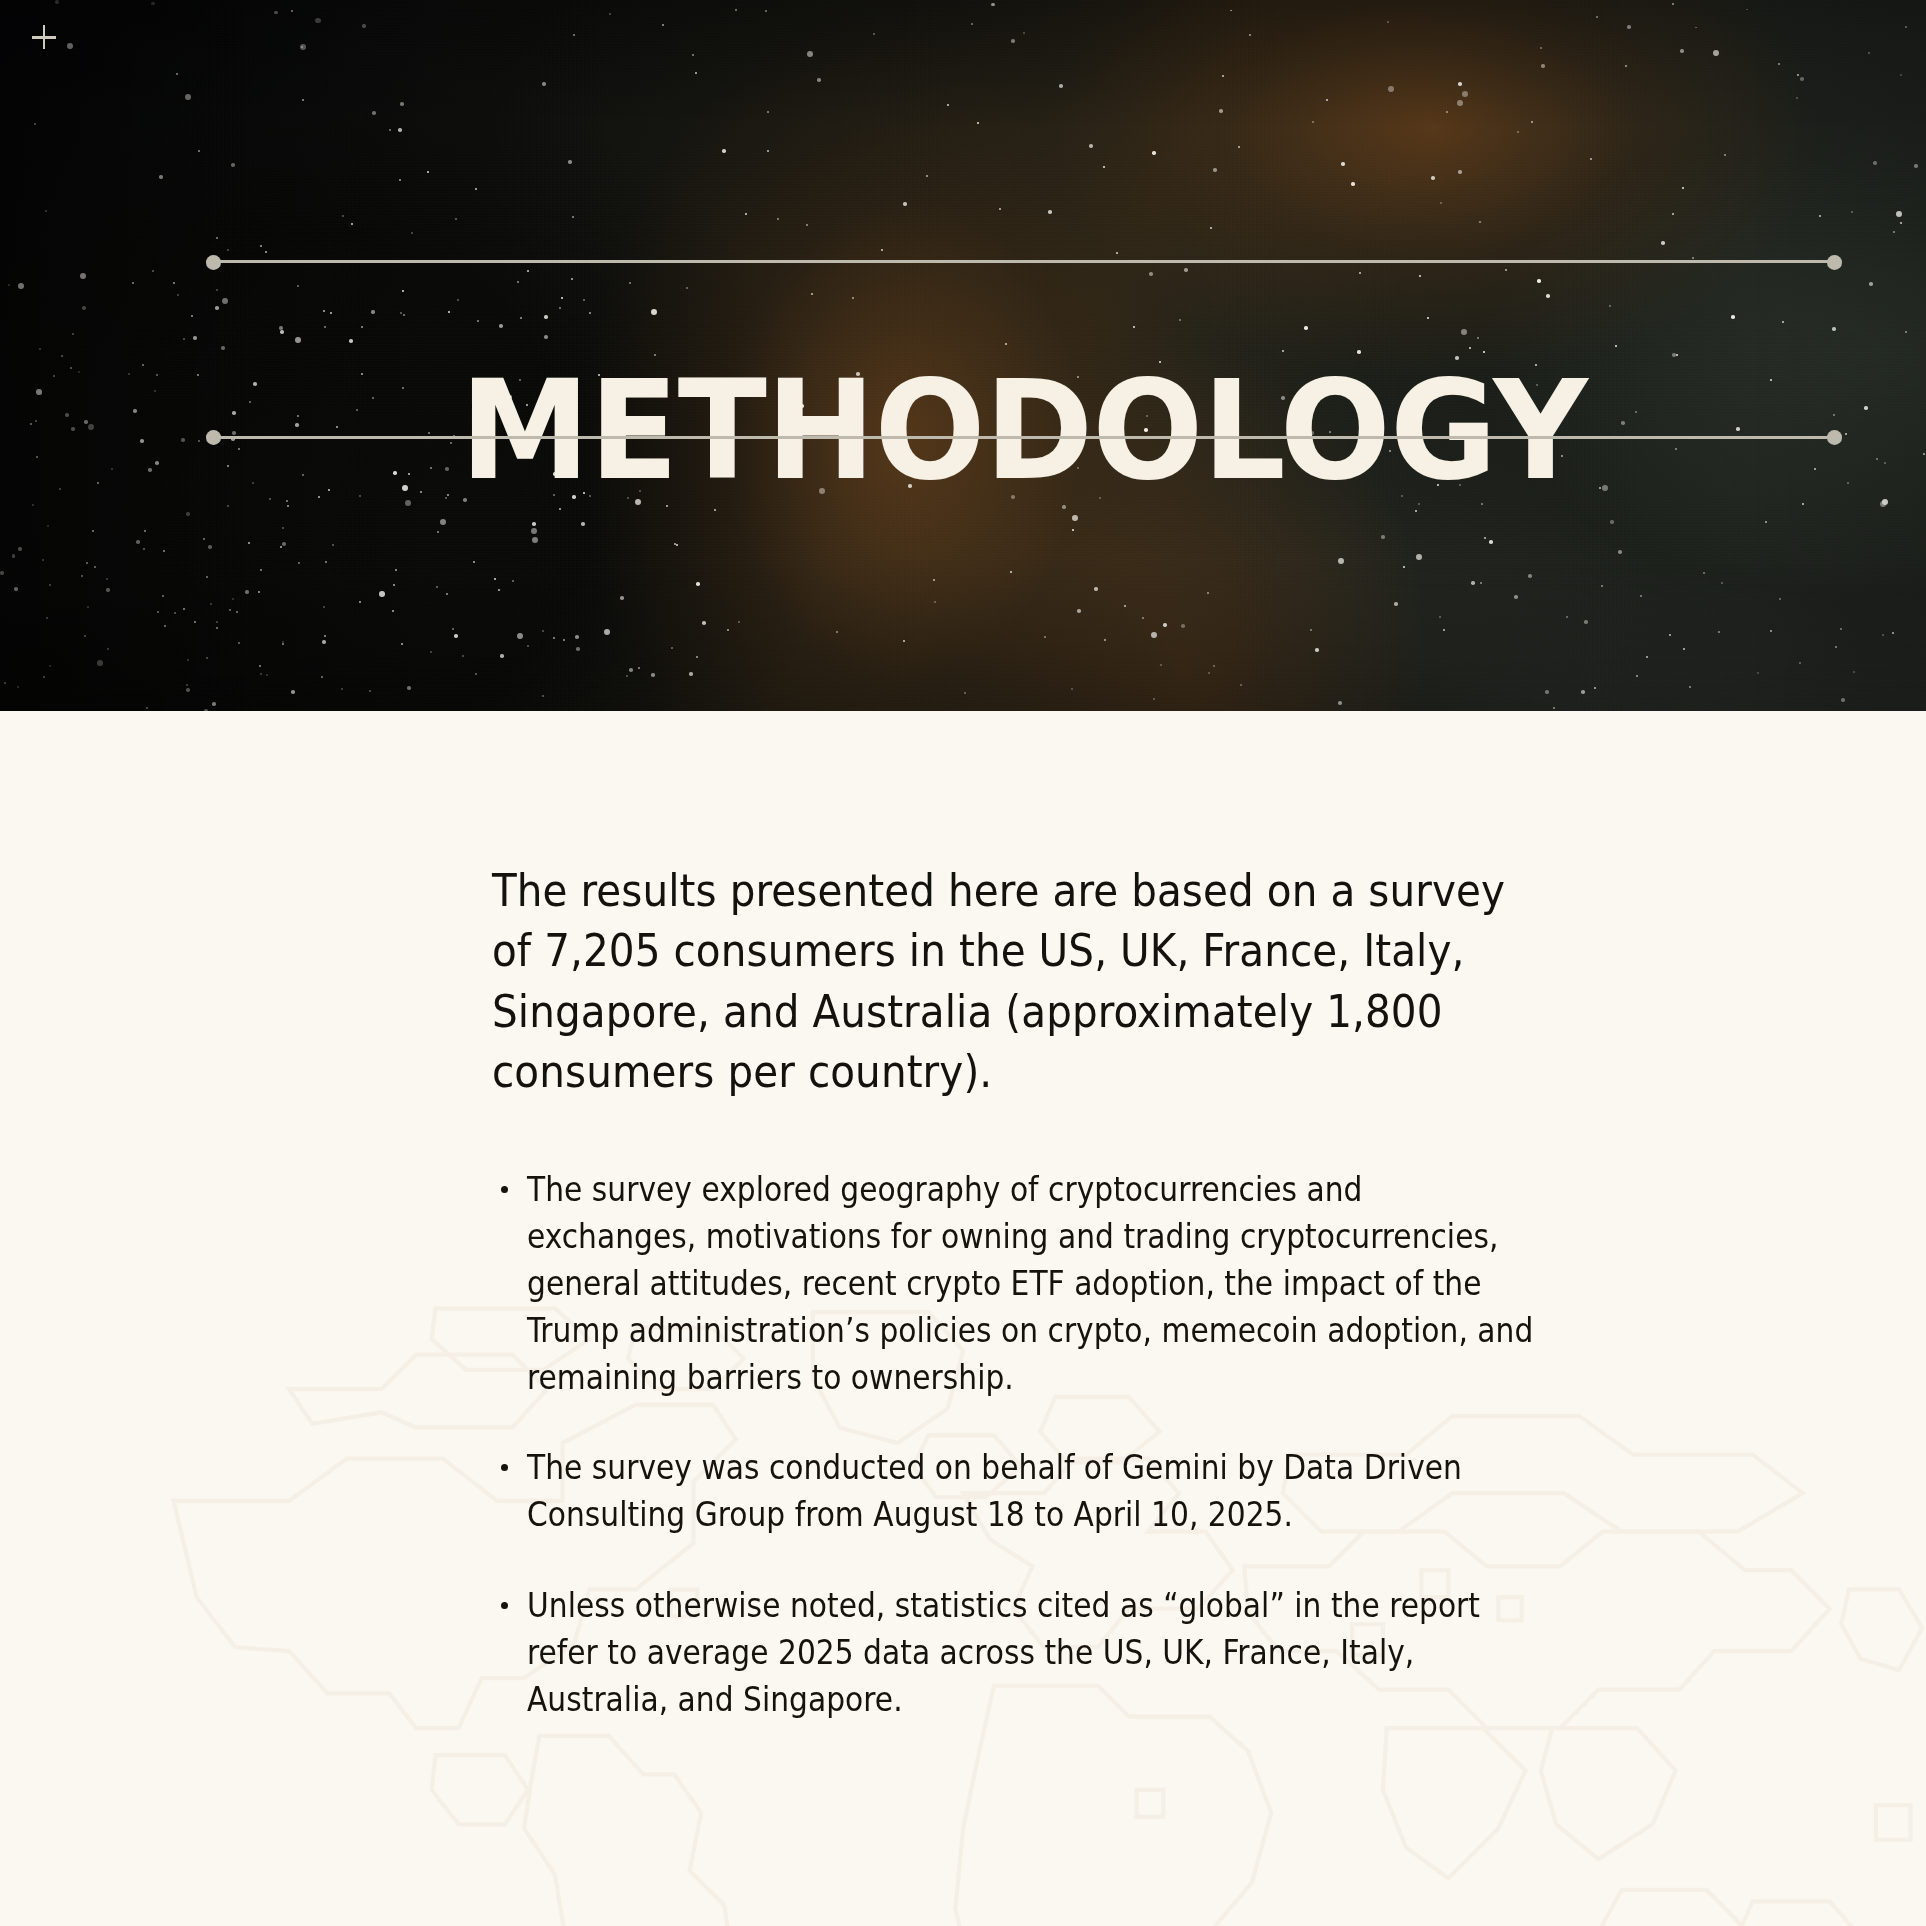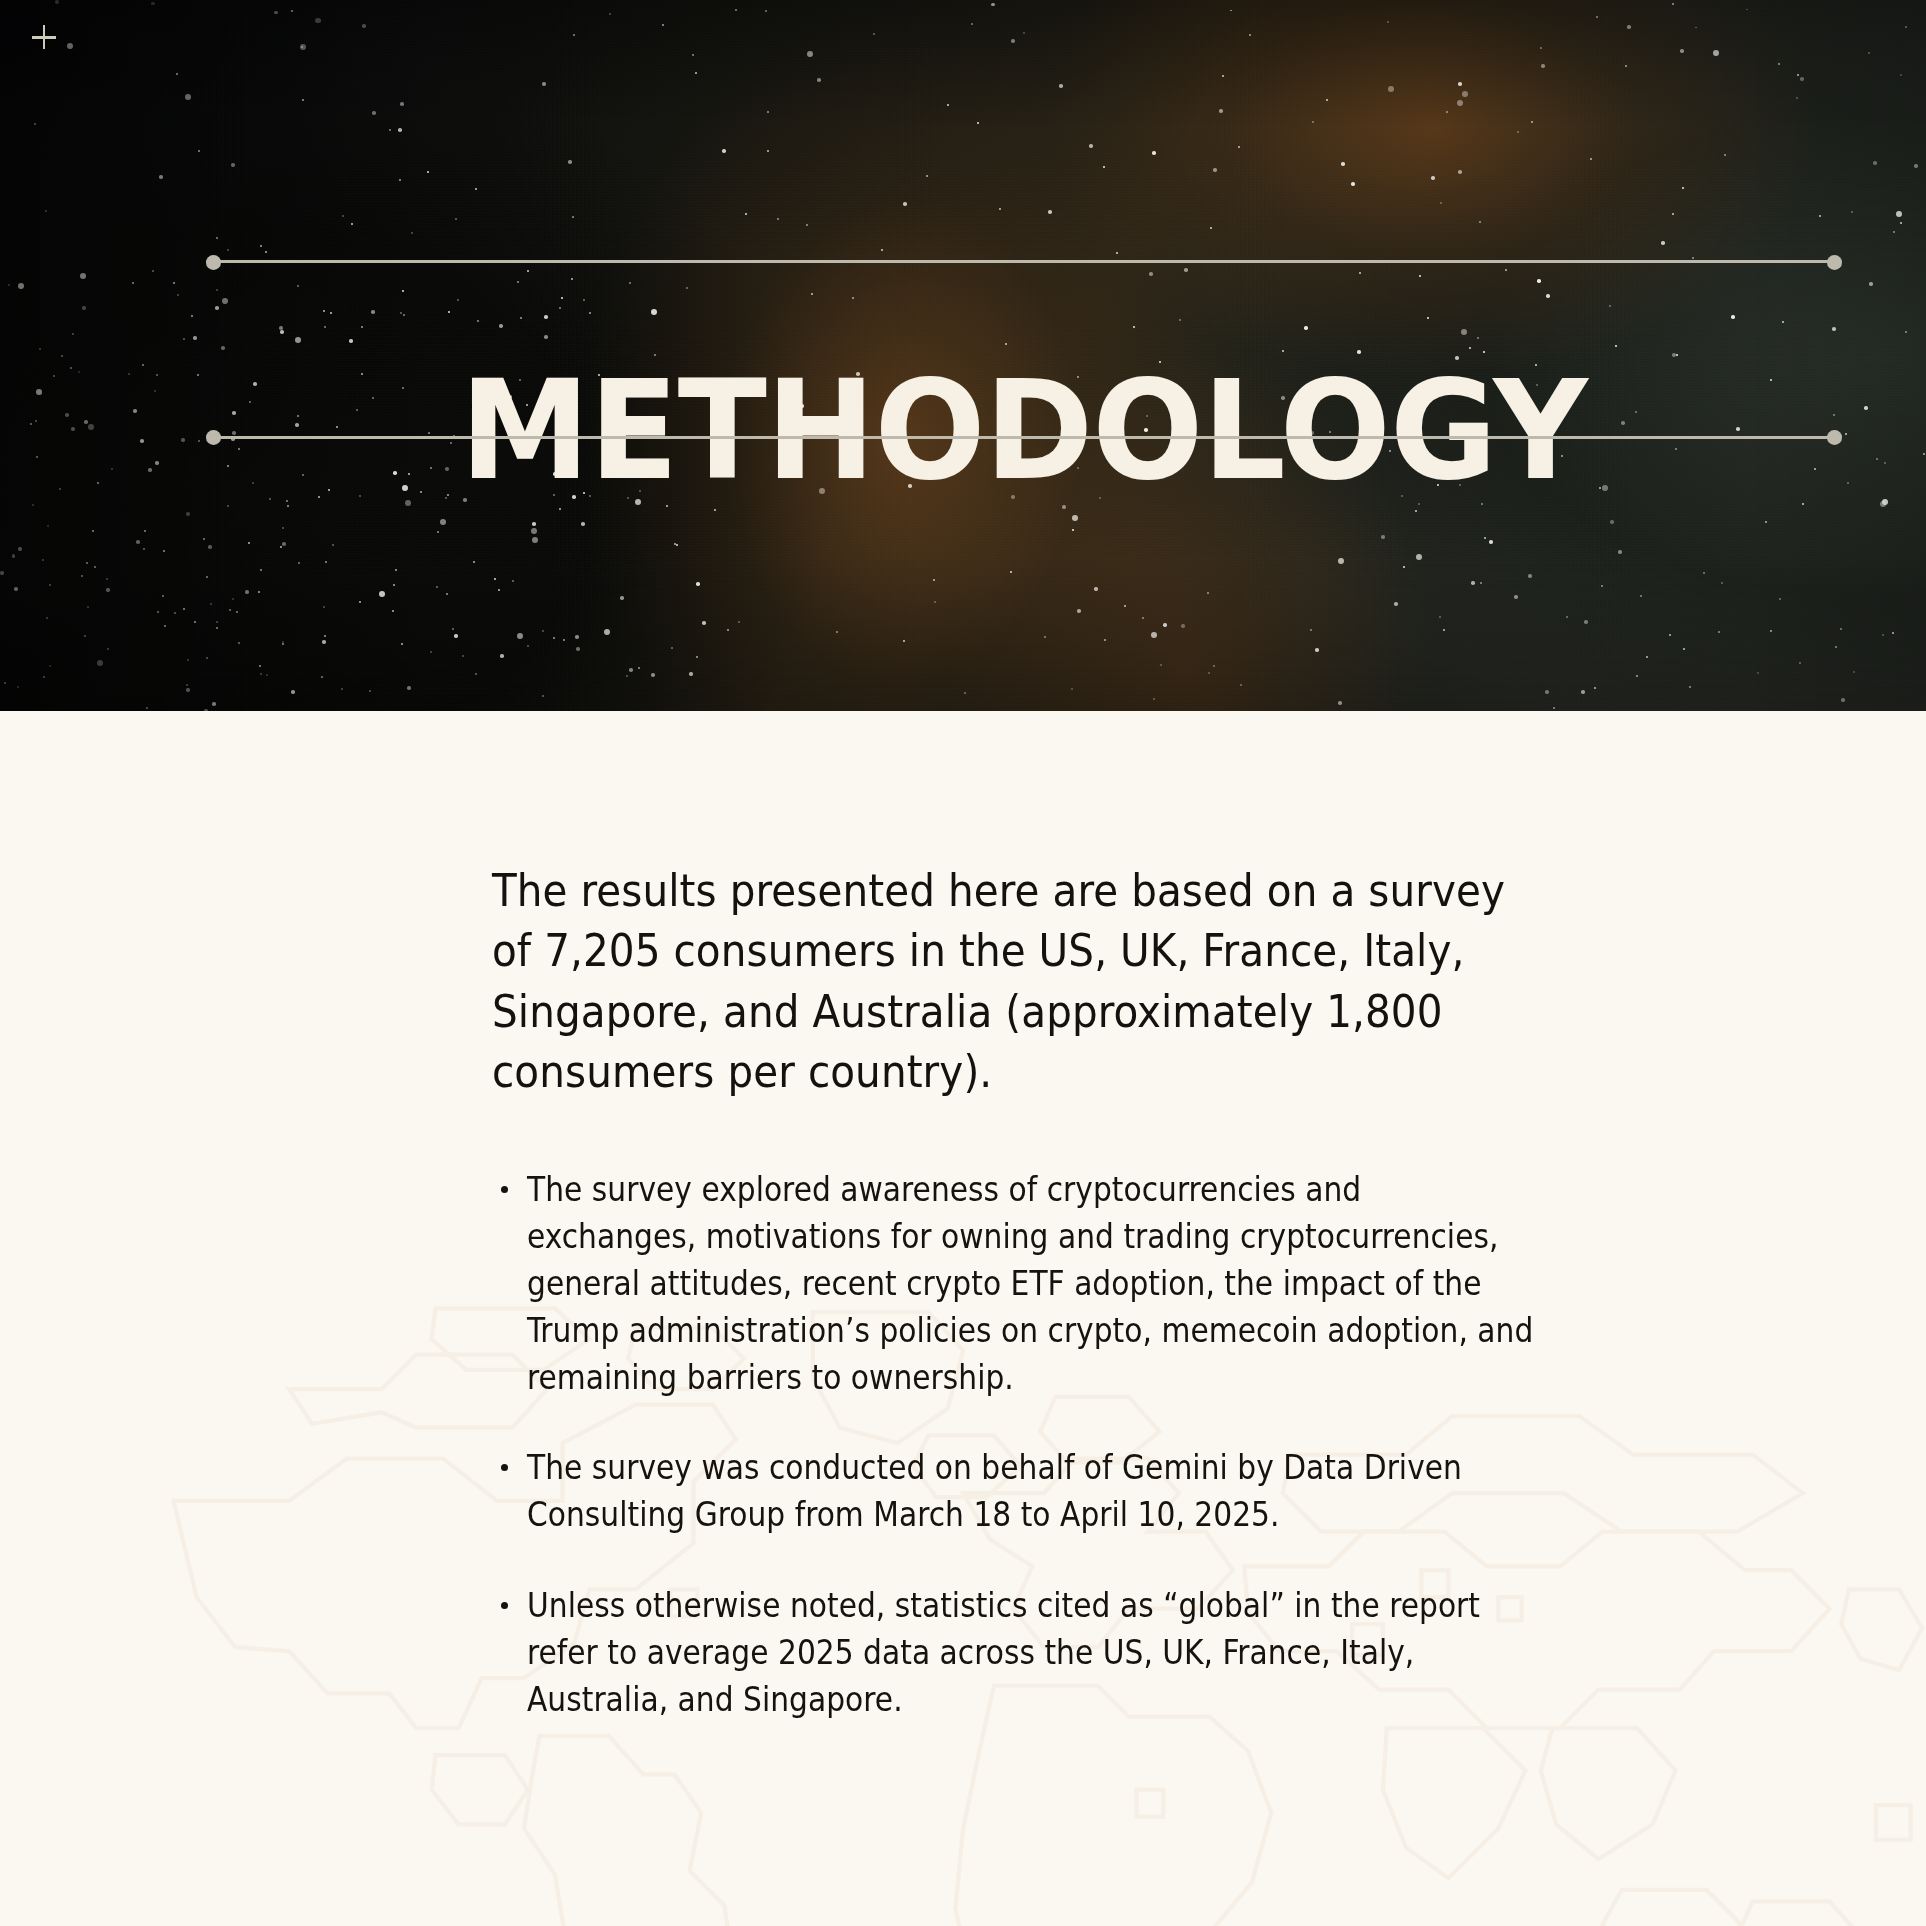--- a/index.html
+++ b/index.html
@@ -781,21 +781,21 @@
         <rect x="596" y="440" width="12" height="12"></rect>
         <rect x="634" y="470" width="12" height="12"></rect>
         <rect x="944" y="308" width="18" height="18"></rect>
         <rect x="318" y="196" width="14" height="14"></rect>
       </g>
     </svg>
 
     <div class="content">
       <p class="intro">The results presented here are based on a survey of 7,205 consumers in the US, UK, France, Italy, Singapore, and Australia (approximately 1,800 consumers per country).</p>
       <ul class="bullets" id="bullet-list">
-          <li class="bullet"><span class="bullet-dot"></span><span>The survey explored awareness of cryptocurrencies and exchanges, motivations for owning and trading cryptocurrencies, general attitudes, recent crypto ETF adoption, the impact of the Trump administration’s policies on crypto, memecoin adoption, and remaining barriers to ownership.</span></li>
-          <li class="bullet"><span class="bullet-dot"></span><span>The survey was conducted on behalf of Gemini by Data Driven Consulting Group from March 18 to April 10, 2025.</span></li>
+          <li class="bullet"><span class="bullet-dot"></span><span>The survey explored geography of cryptocurrencies and exchanges, motivations for owning and trading cryptocurrencies, general attitudes, recent crypto ETF adoption, the impact of the Trump administration’s policies on crypto, memecoin adoption, and remaining barriers to ownership.</span></li>
+          <li class="bullet"><span class="bullet-dot"></span><span>The survey was conducted on behalf of Gemini by Data Driven Consulting Group from August 18 to April 10, 2025.</span></li>
           <li class="bullet"><span class="bullet-dot"></span><span>Unless otherwise noted, statistics cited as “global” in the report refer to average 2025 data across the US, UK, France, Italy, Australia, and Singapore.</span></li>
         </ul>
     </div>
   </div>
 
 </div>
 
 
 </body></html>

